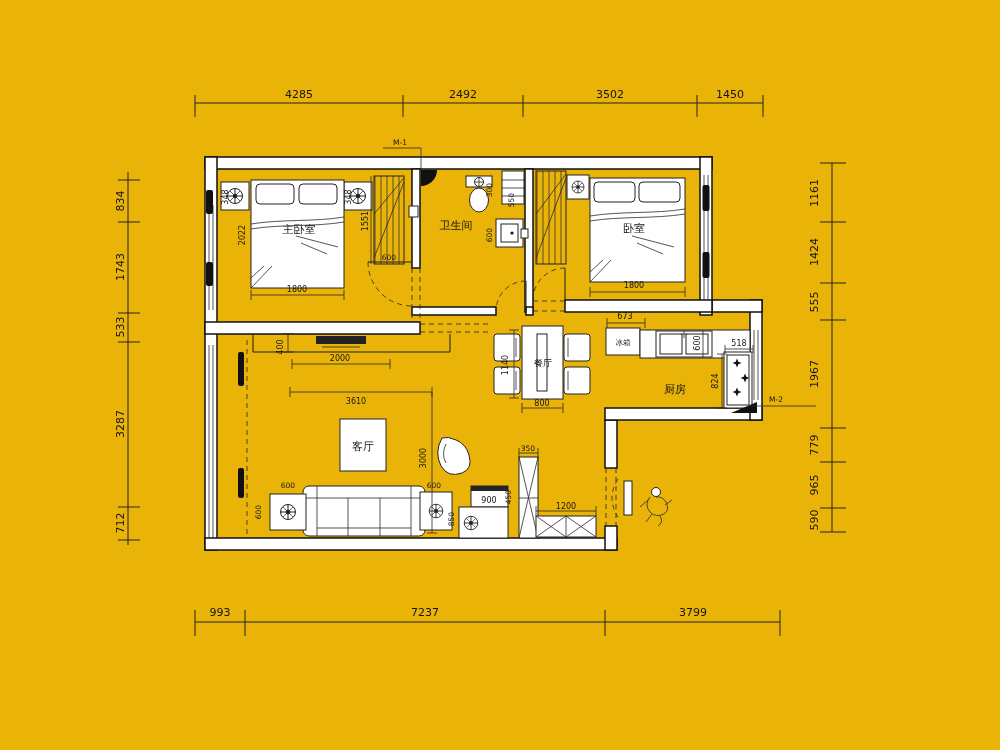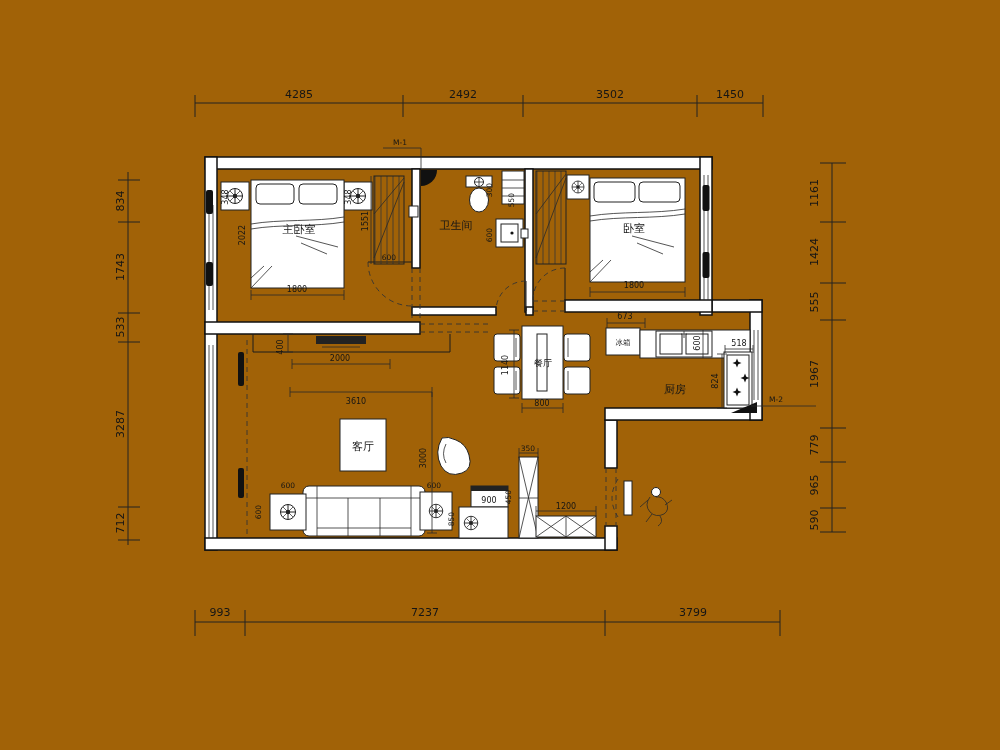--- a/index.html
+++ b/index.html
@@ -1,16 +1,16 @@
 <!DOCTYPE html>
 <html><head>
 <meta charset="utf-8">
 <style>
   html,body{margin:0;padding:0;background:#ffffff;}
-  .page{width:1000px;height:750px;position:relative;background:#a16207;}
+  .page{width:1000px;height:750px;position:relative;background:#eab308;}
   svg{position:absolute;left:0;top:0;}
   svg text{font-family:"DejaVu Sans",sans-serif;fill:#151515;}
   .t11{font-size:11px;}
   .t8{font-size:8px;}
   .t7{font-size:7.5px;}
   .room{font-size:11px;}
   .roomS{font-size:9px;}
   .ln{stroke:#1c1c1c;stroke-width:1;fill:none;}
   .thin{stroke:#2a2a2a;stroke-width:0.8;fill:none;}
   .wall{fill:#ffffff;stroke:#111;stroke-width:1.5;}

